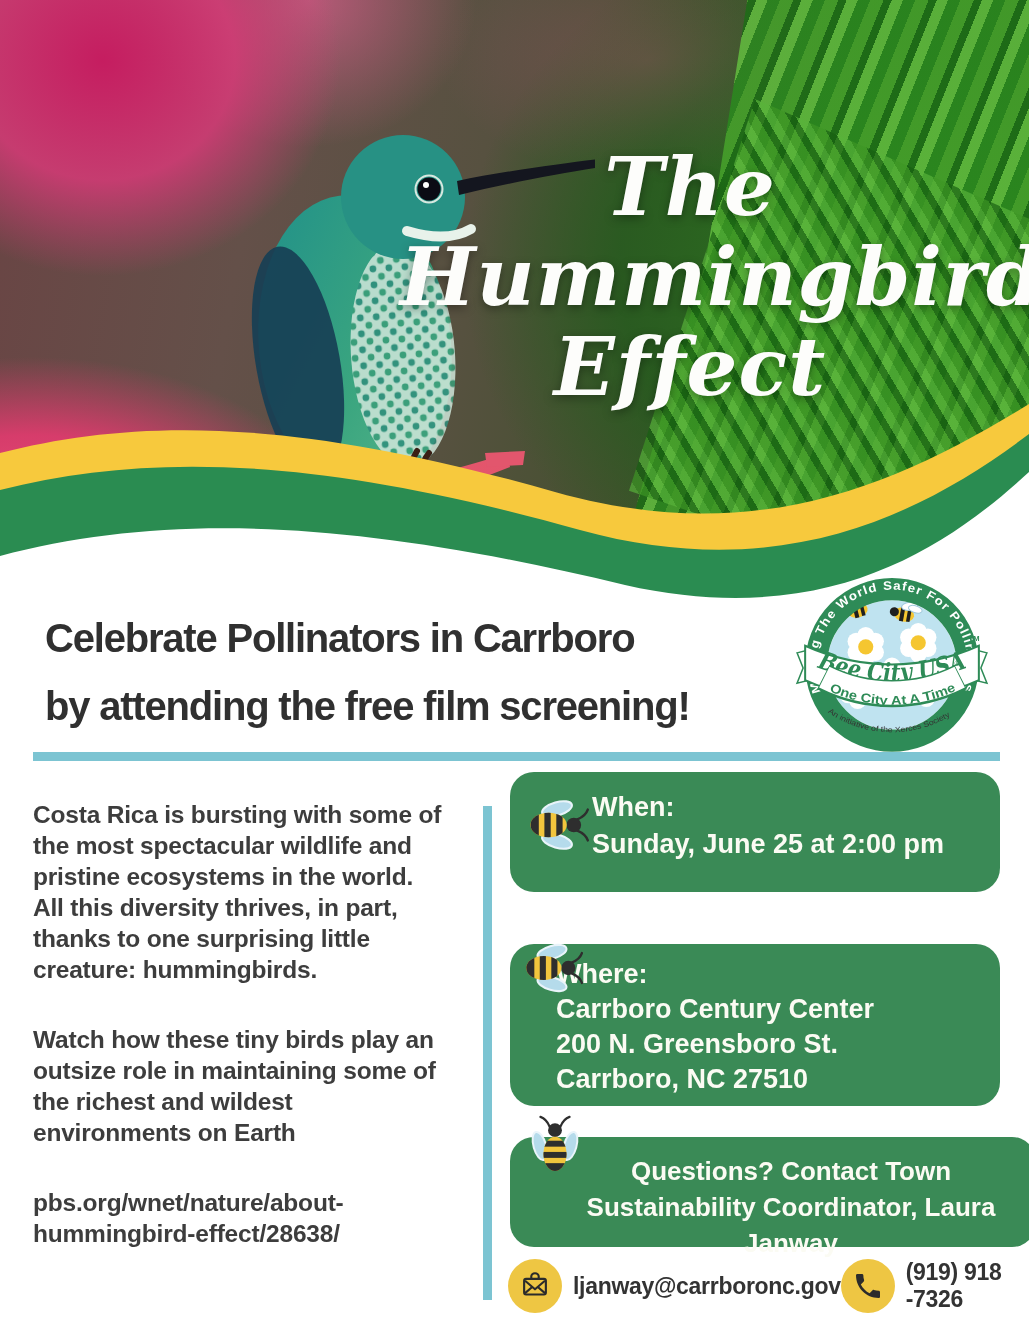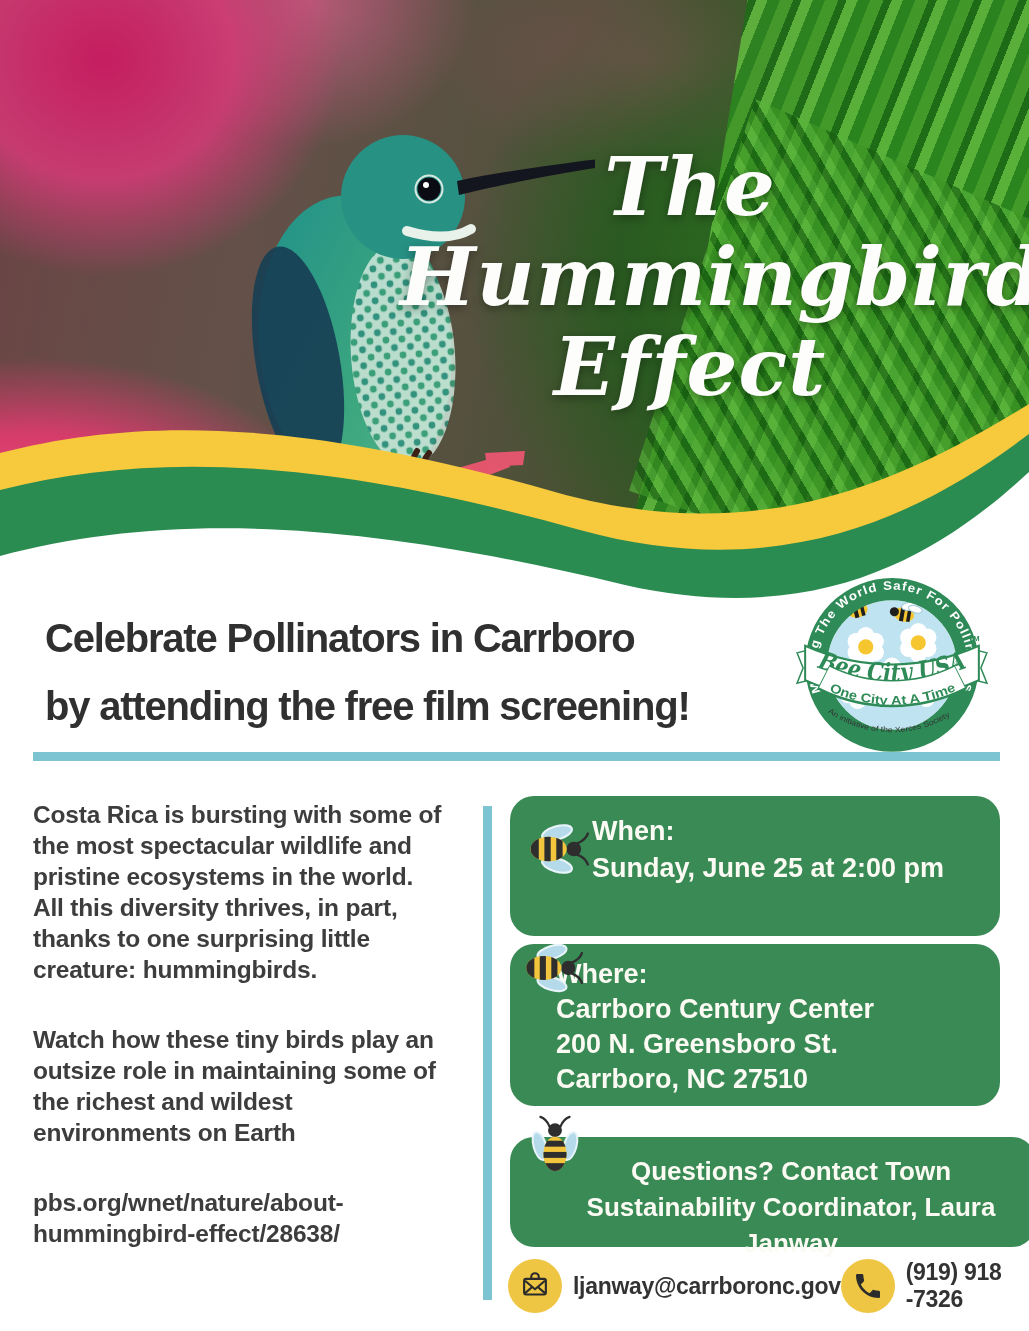--- a/index.html
+++ b/index.html
@@ -43,21 +43,21 @@
   
   .left-col{position:absolute;left:33px;top:784px;width:450px;color:#3d3d3d;margin-top:15px;}
   .left-col p{white-space:pre-line;margin:0 0 39px 0;font-size:24.5px;line-height:31px;
     font-weight:600;letter-spacing:-0.2px;}
   .left-col p.p3{margin-bottom:19px;}
   .left-col p.url{margin-bottom:0;}
 
   
   .box{position:absolute;left:510px;width:490px;background:#3a8a56;border-radius:24px;
     color:#fbfbf3;font-weight:bold;}
-  .box-when{top:796px;height:140px;}
+  .box-when{top:772px;height:120px;}
   .box-where{top:944px;height:162px;}
   .box-questions{top:1137px;height:110px;padding-left:36px;}
   .box-when .box-text{padding:17px 10px 0 82px;font-size:27px;line-height:37px;}
   .box-where .box-text{padding:13px 10px 0 46px;font-size:27px;line-height:35px;}
   .box-questions .box-text{padding:16px 26px 0 26px;font-size:26px;line-height:36px;
     text-align:center;white-space:pre-line;}
   .bee{position:absolute;}
   .bee-when{left:12px;top:18px;width:70px;height:70px;transform:rotate(90deg);}
   .bee-where{left:8px;top:-10px;width:68px;height:68px;transform:rotate(90deg);}
   .bee-questions{left:12px;top:-24px;width:66px;height:66px;}

